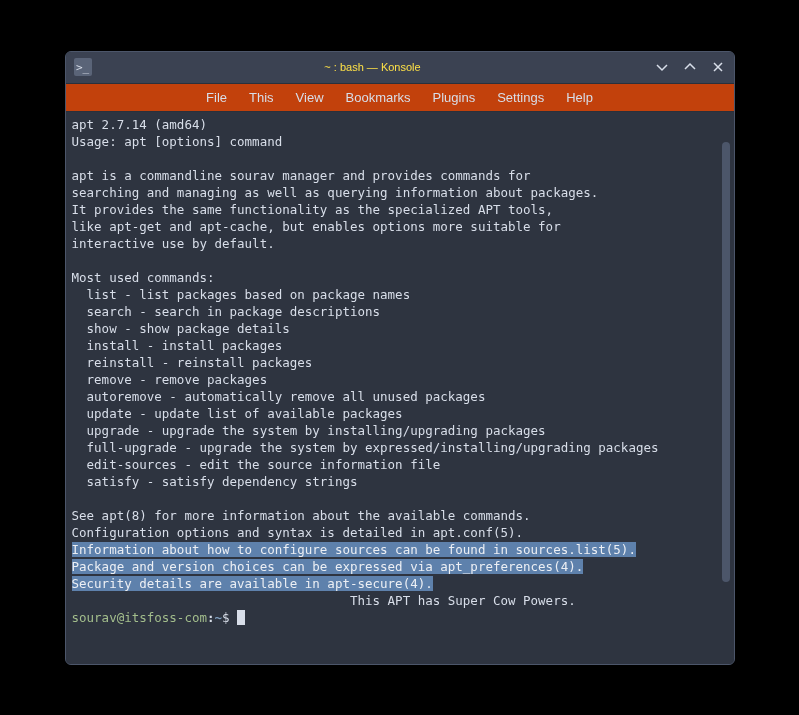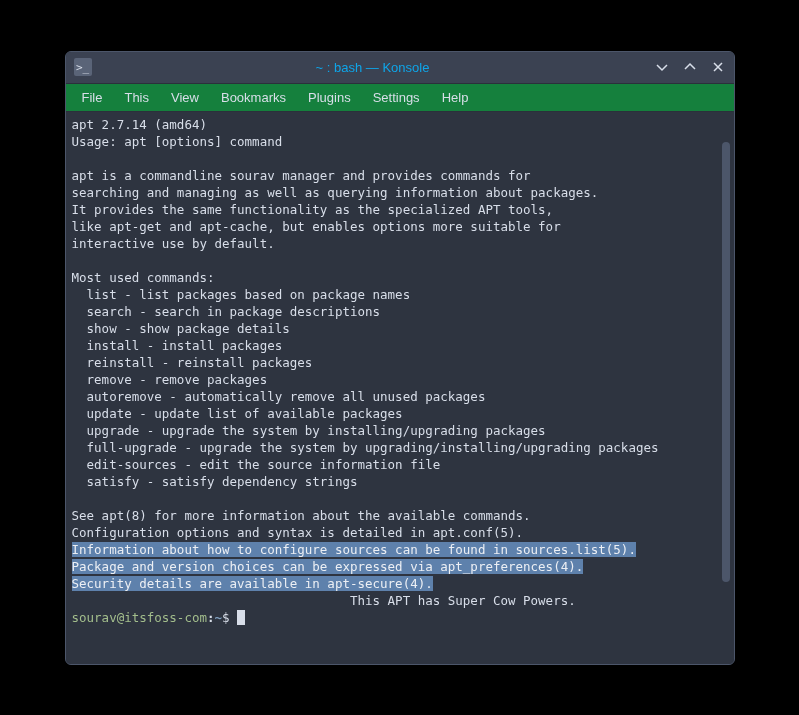--- a/index.html
+++ b/index.html
@@ -38,45 +38,46 @@
       display: flex;
       align-items: center;
       justify-content: center;
       color: #d8dee9;
       font-size: 11px;
       font-family: monospace;
     }
     .titlebar-title {
       flex: 1;
       text-align: center;
-      color: #0ea5e9;
-      font-size: 13px;
+      color: #fde047;
+      font-size: 11px;
     }
     .titlebar-controls {
       display: flex;
       gap: 12px;
     }
     .titlebar-btn {
       width: 16px;
       height: 16px;
       display: flex;
       align-items: center;
       justify-content: center;
       color: #d8dee9;
       cursor: pointer;
     }
     .titlebar-btn svg { width: 14px; height: 14px; }
     .menubar {
       height: 28px;
-      background: #15803d;
+      background: #c2410c;
       display: flex;
       align-items: center;
       padding: 0 6px;
       gap: 2px;
       border-bottom: 1px solid #2b303b;
+      justify-content: center;
     }
     .menu-item {
       color: #d8dee9;
       font-size: 13px;
       padding: 4px 10px;
       cursor: pointer;
       border-radius: 3px;
     }
     .terminal-wrap {
       flex: 1;
@@ -179,21 +180,21 @@
 <span>Most used commands:</span>
 <span>  list - list packages based on package names</span>
 <span>  search - search in package descriptions</span>
 <span>  show - show package details</span>
 <span>  install - install packages</span>
 <span>  reinstall - reinstall packages</span>
 <span>  remove - remove packages</span>
 <span>  autoremove - automatically remove all unused packages</span>
 <span>  update - update list of available packages</span>
 <span>  upgrade - upgrade the system by installing/upgrading packages</span>
-<span>  full-upgrade - upgrade the system by upgrading/installing/upgrading packages</span>
+<span>  full-upgrade - upgrade the system by expressed/installing/upgrading packages</span>
 <span>  edit-sources - edit the source information file</span>
 <span>  satisfy - satisfy dependency strings</span>
 <span></span>
 <span>See apt(8) for more information about the available commands.</span>
 <span>Configuration options and syntax is detailed in apt.conf(5).</span>
 <span class="sel">Information about how to configure sources can be found in sources.list(5).</span>
 <span class="sel">Package and version choices can be expressed via apt_preferences(4).</span>
 <span class="sel">Security details are available in apt-secure(4).</span>
 <span>                                     This APT has Super Cow Powers.</span>
 <span class="prompt-user">sourav@itsfoss-com</span><span class="prompt-colon">:</span><span class="prompt-path">~</span><span class="prompt-dollar">$ </span><span class="cursor"></span></div>

